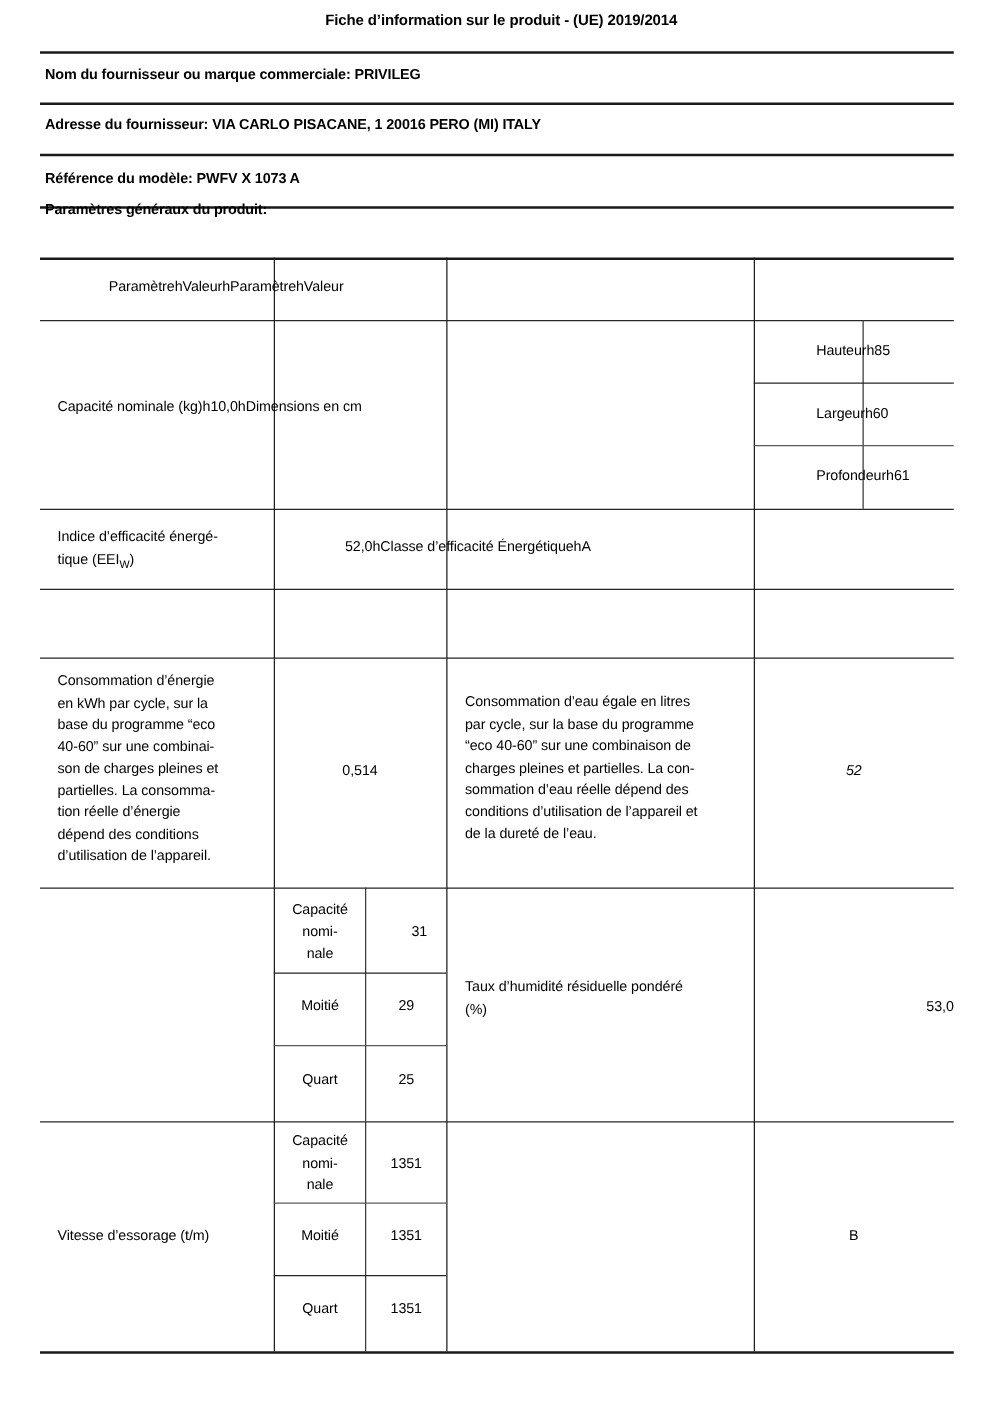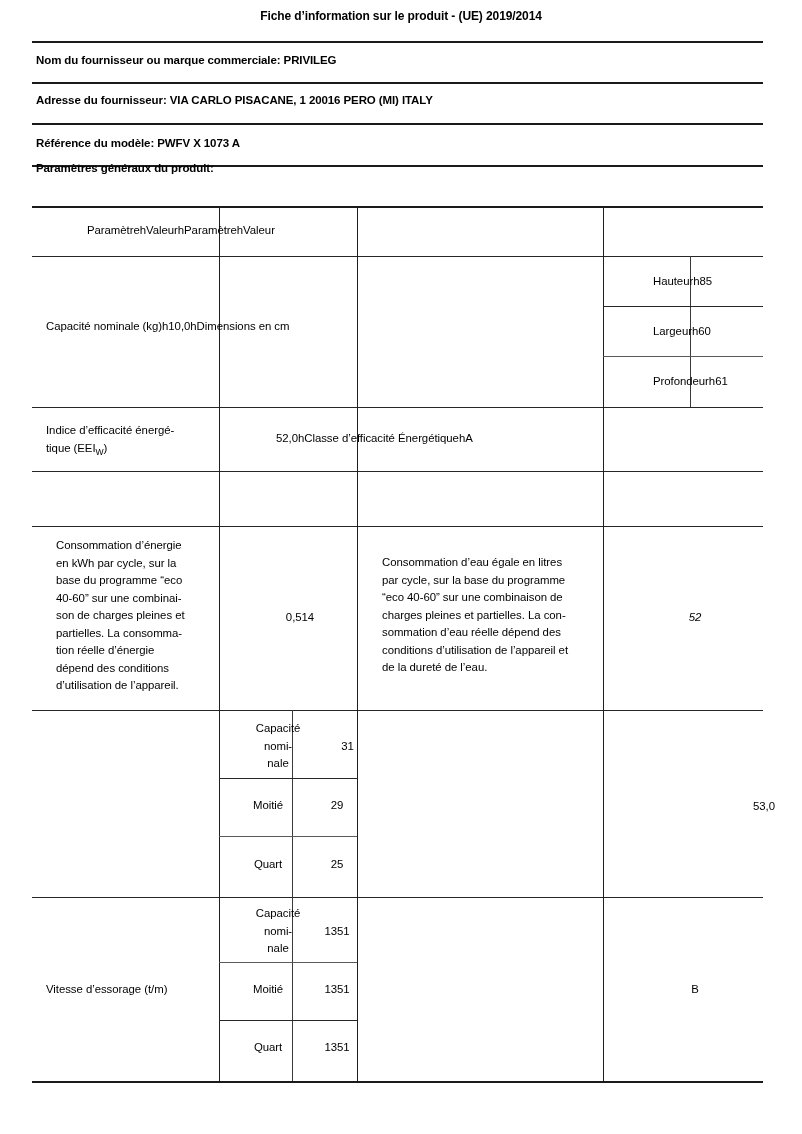--- a/index.html
+++ b/index.html
@@ -73,22 +73,22 @@
 
   
   .cell {
     position: absolute;
     font-size: 11.4px;
     line-height: 17.5px;
     letter-spacing: -0.05px;
     color: #000;
   }
   .cell.nowrap { white-space: nowrap; }
-  .cell.center { text-align: center; padding-left: 12px; }
-  .cell.pre { white-space: pre-line; margin-left: 10px; }
+  .cell.center { text-align: center; }
+  .cell.pre { white-space: pre-line; }
   .sub { vertical-align: sub; font-size: 8.6px; }
 </style>
 </head>
 <body>
 
 <div class="doc-title">Fiche d’information sur le produit - (UE) 2019/2014</div>
 
 <div class="hdr-rule" style="top:41px;"></div>
 <div class="hdr-line" style="top:54px;">Nom du fournisseur ou marque commerciale: PRIVILEG</div>
 <div class="hdr-rule" style="top:82px;"></div>
@@ -158,20 +158,22 @@
 
   <div class="cell center pre" style="left:190px; top:514px; width:68px;">Capacité
 nomi-
 nale</div>
   <div class="cell center" style="left:262px; top:532px; width:83px;">31</div>
   <div class="cell center" style="left:190px; top:591px; width:68px;">Moitié</div>
   <div class="cell center" style="left:262px; top:591px; width:62px;">29</div>
   <div class="cell center" style="left:190px; top:650px; width:68px;">Quart</div>
   <div class="cell center" style="left:262px; top:650px; width:62px;">25</div>
 
+  <div class="cell pre" style="left:340px; top:576px; width:225px;">Taux d’humidité résiduelle pondéré
+(%)</div>
   <div class="cell center" style="left:571px; top:592px; width:160px;text-align:right;">53,0</div>
 
   <div class="v-rule" style="left:260px; top:691px; height:184px;"></div>
   <div class="h-rule sub" style="top:756px; left:187px; width:138px;"></div>
   <div class="h-rule" style="top:814px; left:187px; width:138px;"></div>
 
   <div class="cell" style="left:14px; top:775px; width:175px;">Vitesse d’essorage (t/m)</div>
 
   <div class="cell center pre" style="left:190px; top:699px; width:68px;">Capacité
 nomi-

